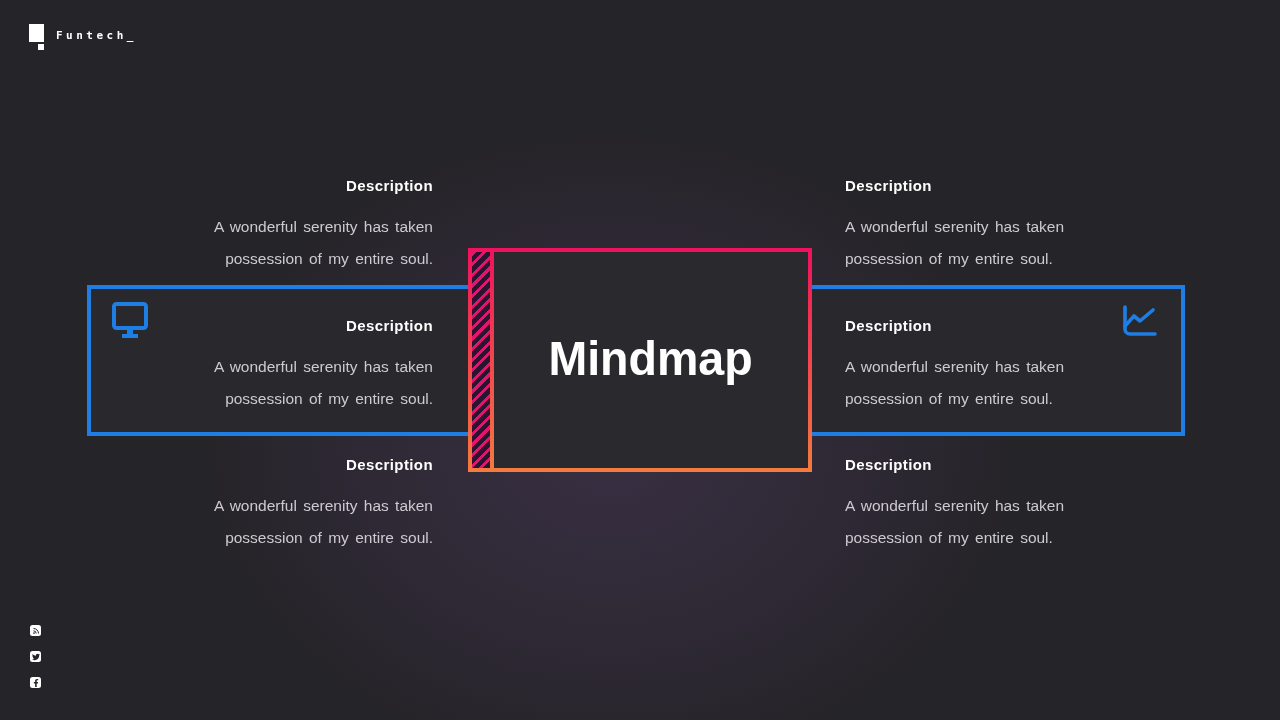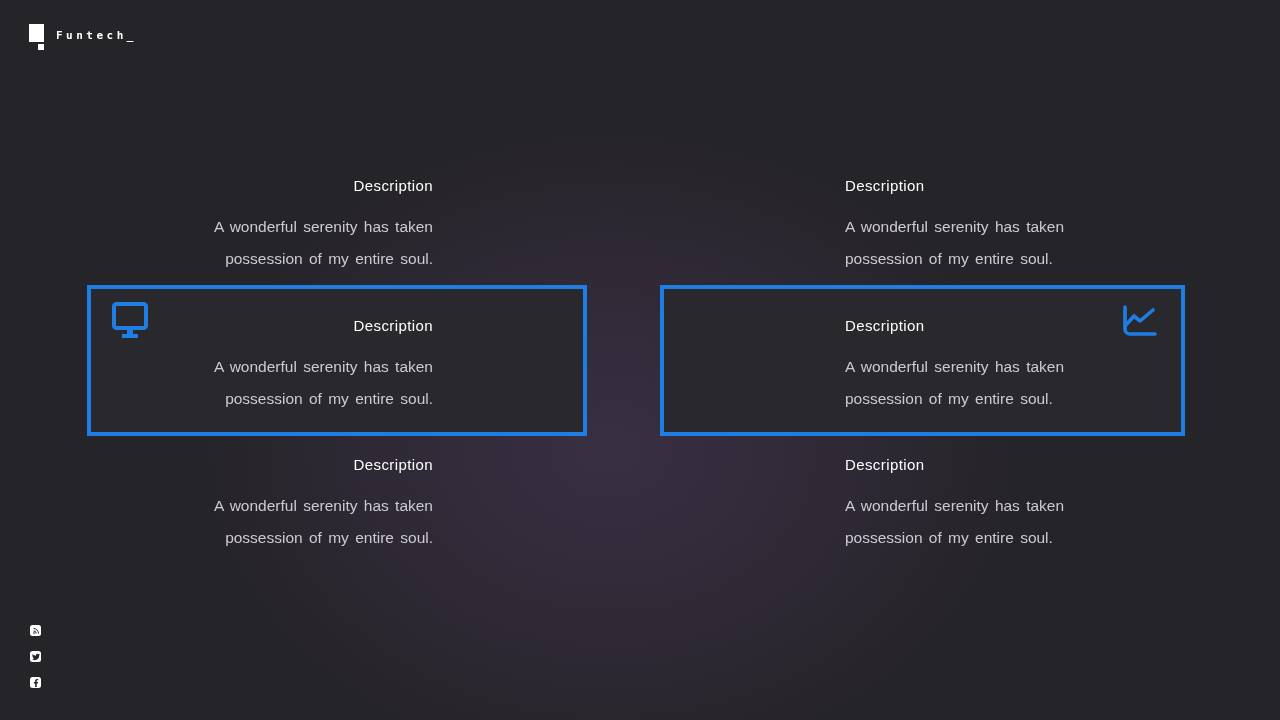--- a/index.html
+++ b/index.html
@@ -62,21 +62,21 @@
   }
 
   
   .desc { position: absolute; width: 232px; z-index: 5; }
   .col-left  { left: 201px; text-align: right; }
   .col-right { left: 845px; text-align: left; }
   .row1 { top: 177px; }
   .row2 { top: 317px; }
   .row3 { top: 456px; }
   .desc-title {
-    font-size: 15px; font-weight: 400; line-height: 18px;
+    font-size: 15px; font-weight: 700; line-height: 18px;
     color: #fff; letter-spacing: 0.4px; margin-bottom: 16px;
   }
   .desc-body {
     font-size: 15.5px; line-height: 32px; color: #CDCAD1;
     white-space: pre-line; word-spacing: 2px;
   }
 
   
   .social { position: absolute; left: 30px; top: 625px; display: flex; flex-direction: column; gap: 15px; z-index: 5; }
   .social-btn {
@@ -104,20 +104,26 @@
     <rect x="2" y="2" width="32" height="24" rx="2.5" fill="none" stroke="#1E7EE3" stroke-width="4"></rect>
     <rect x="15" y="26" width="6" height="7" fill="#1E7EE3"></rect>
     <rect x="10" y="32" width="16" height="4" fill="#1E7EE3"></rect>
   </svg>
 
   <svg class="chart-icon" width="38" height="36" viewBox="0 0 38 36">
     <path d="M5 2v22a5 5 0 0 0 5 5h25" fill="none" stroke="#1E7EE3" stroke-width="3.6" stroke-linecap="round"></path>
     <path d="M5 21l9-10 6 5 13-11" fill="none" stroke="#1E7EE3" stroke-width="3.6" stroke-linecap="round" stroke-linejoin="round"></path>
   </svg>
 
+  <div class="center-node">
+    <div class="hatch-strip"></div>
+    <div class="center-content">
+      <div class="center-title">Mindmap</div>
+    </div>
+  </div>
 
   <div class="desc col-left row1">
     <div class="desc-title">Description</div>
     <div class="desc-body">A wonderful serenity has taken
 possession of my entire soul.</div>
   </div>
   <div class="desc col-left row2">
     <div class="desc-title">Description</div>
     <div class="desc-body">A wonderful serenity has taken
 possession of my entire soul.</div>

